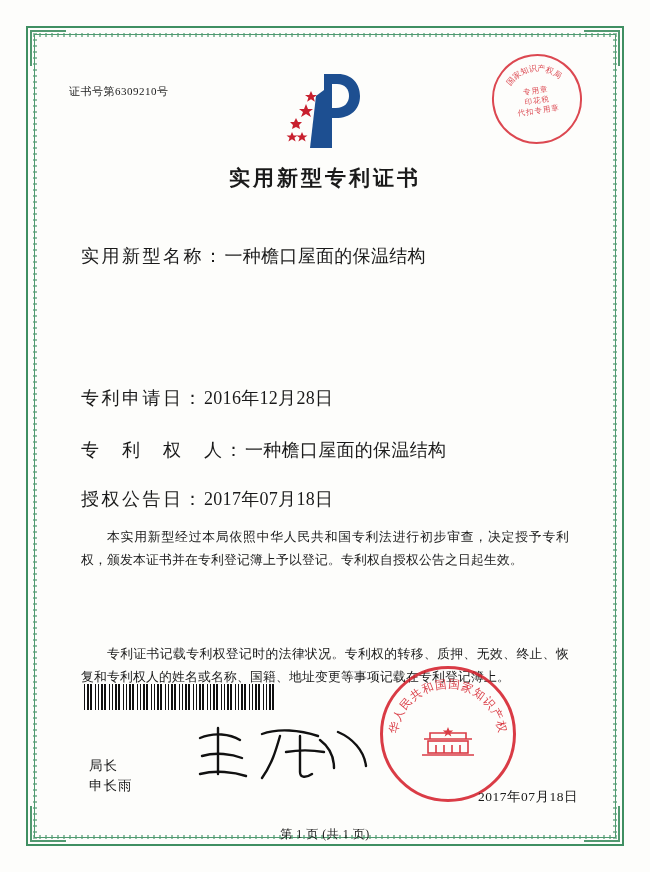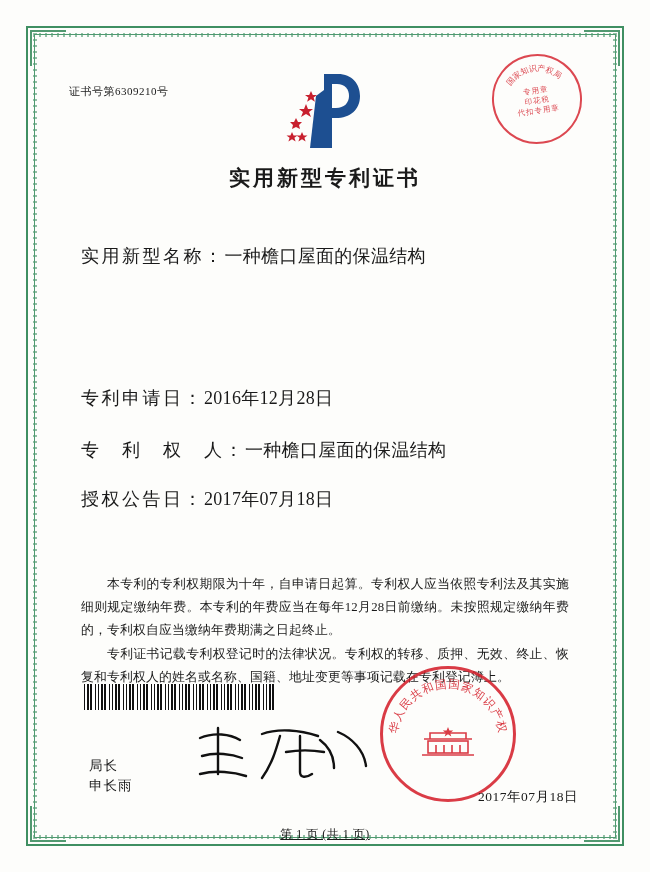--- a/index.html
+++ b/index.html
@@ -209,21 +209,20 @@
     letter-spacing: .5px;
   }
 
   .footer {
     position: absolute;
     left: 0; top: 778px;
     width: 554px;
     text-align: center;
     font-size: 12px;
     letter-spacing: .5px;
-    text-decoration: underline;
   }
 </style>
 </head>
 <body>
 
 <div class="page">
 
   <div class="border-guilloche"></div>
   <div class="border-outer"></div>
   <div class="border-inner"></div>
@@ -275,21 +274,21 @@
     <div class="field f4">
       <span class="lbl">专利申请日：</span><span>2016年12月28日</span>
     </div>
     <div class="field f5">
       <span class="lbl">专　利　权　人：</span><span>一种檐口屋面的保温结构</span>
     </div>
     <div class="field f6">
       <span class="lbl">授权公告日：</span><span>2017年07月18日</span>
     </div>
 
-    <div class="para p2">本专利的专利权期限为十年，自申请日起算。专利权人应当依照专利法及其实施细则规定缴纳年费。本专利的年费应当在每年12月28日前缴纳。未按照规定缴纳年费的，专利权自应当缴纳年费期满之日起终止。</div>
+    <div class="para p1">本实用新型经过本局依照中华人民共和国专利法进行初步审查，决定授予专利权，颁发本证书并在专利登记簿上予以登记。专利权自授权公告之日起生效。</div>
     <div class="para p3">专利证书记载专利权登记时的法律状况。专利权的转移、质押、无效、终止、恢复和专利权人的姓名或名称、国籍、地址变更等事项记载在专利登记簿上。</div>
 
     <div class="barcode"></div>
 
     <div class="seal-big">
       <svg class="arc-text" viewBox="0 0 130 130" width="130" height="130">
         <defs>
           <path id="arcBig" d="M 14,70 A 51,51 0 0 1 116,70" fill="none"></path>
         </defs>
         <text text-anchor="middle">

